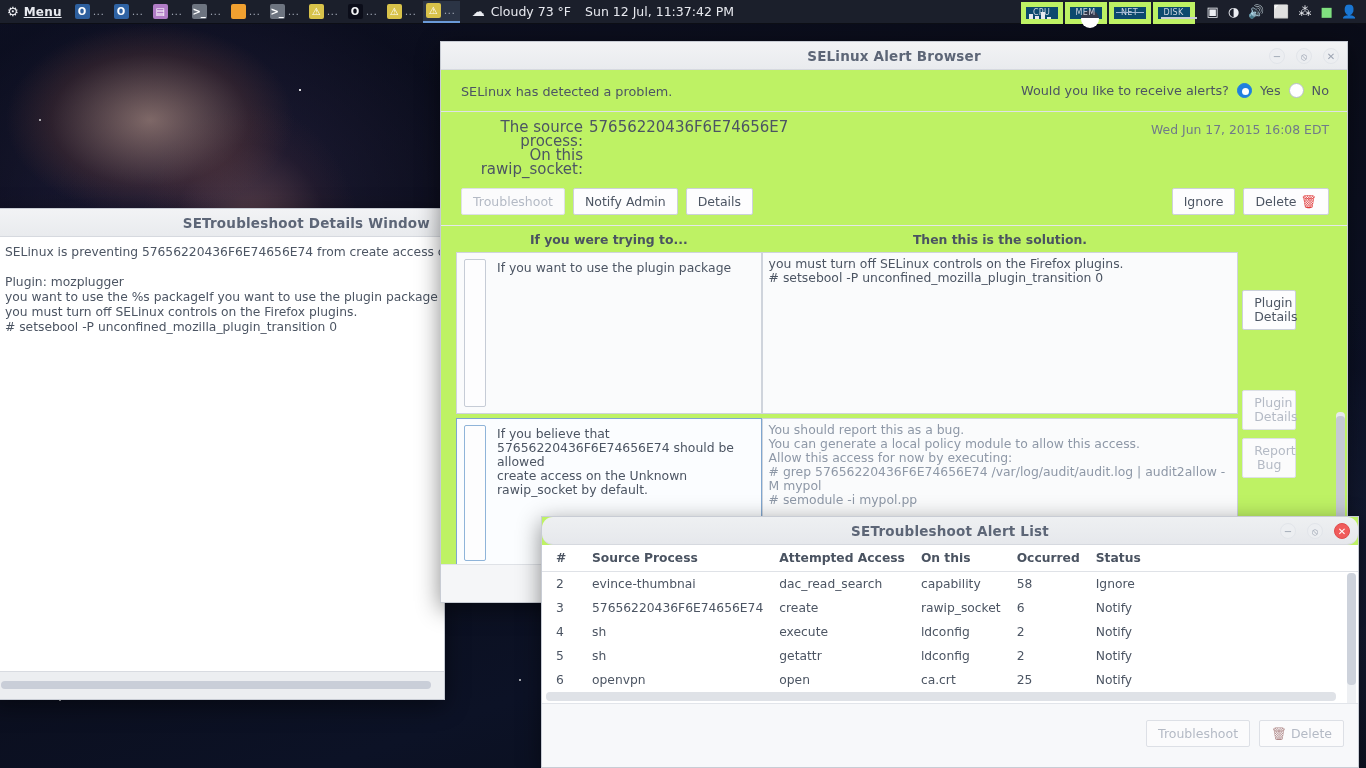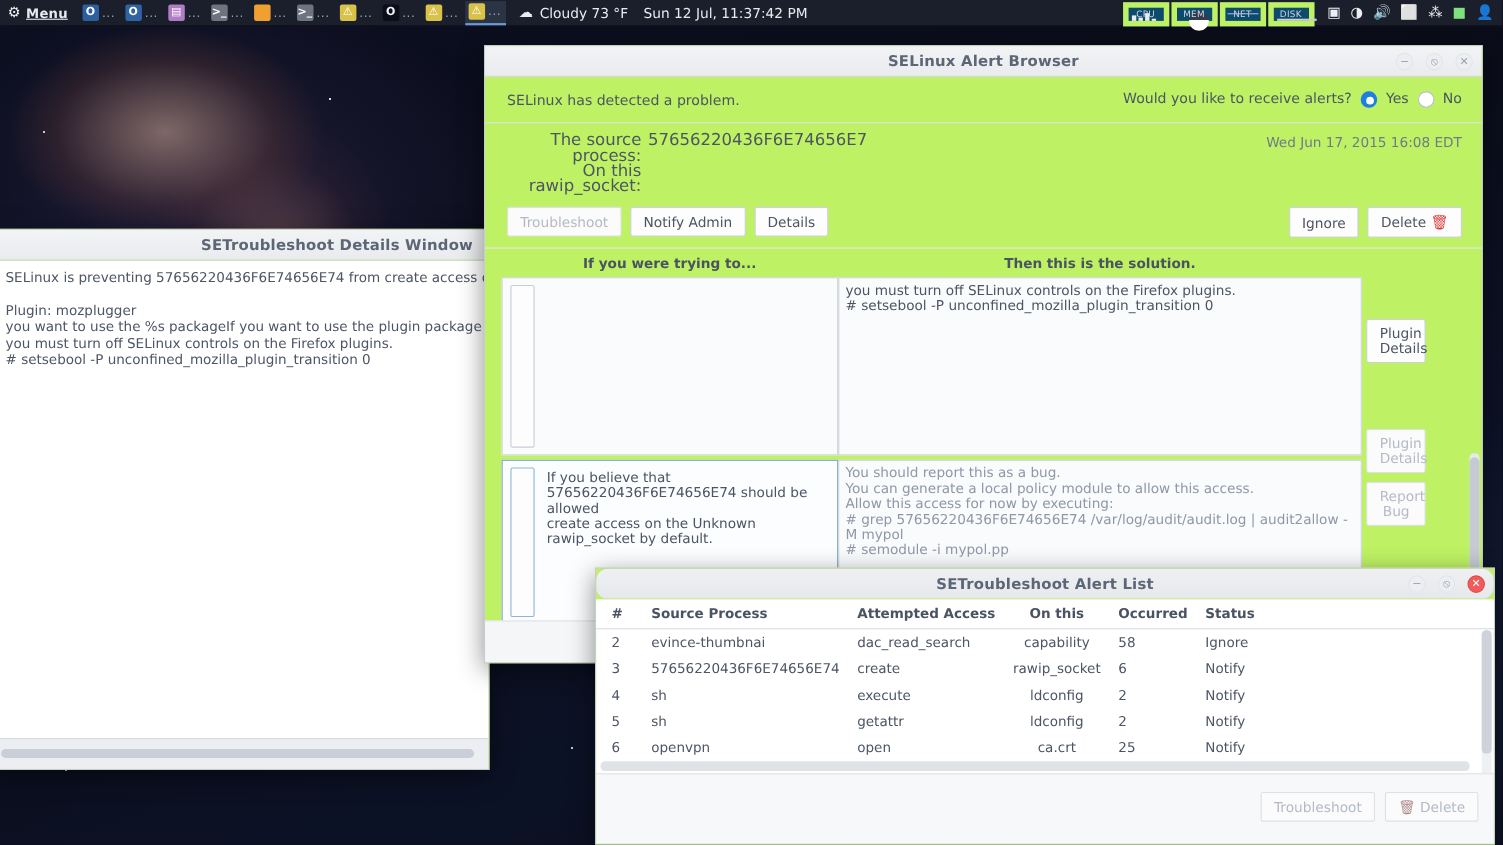--- a/index.html
+++ b/index.html
@@ -259,21 +259,21 @@
     text-align:left; font-size: 12.3px; font-weight: bold; color:#4a5361;
     padding: 6px 8px 6px 8px; border-bottom: 1px solid #dfe2e7;
     background: #fff; white-space: nowrap;
   }
   table.al-table td {
     font-size: 12.3px; color:#4c5563; padding: 5px 8px; white-space: nowrap;
   }
   table.al-table th.c-num, table.al-table td.c-num { width: 42px; padding-left: 14px; }
   table.al-table th.c-src, table.al-table td.c-src { width: 152px; }
   table.al-table th.c-acc, table.al-table td.c-acc { width: 132px; }
-  table.al-table th.c-on, table.al-table td.c-on { width: 84px; text-align: center; }
+  table.al-table th.c-on, table.al-table td.c-on { width: 84px; }
   table.al-table th.c-occ, table.al-table td.c-occ { width: 78px; }
   table.al-table th.c-st, table.al-table td.c-st { width: auto; }
 
   .al-hscroll {
     position:absolute; left: 4px; bottom: 2px; height: 9px; width: 790px;
     background:#dfe2e7; border-radius: 4px;
   }
   .al-vscroll {
     position:absolute; right: 2px; top: 28px; width: 9px; height: 148px;
     background:#eef0f3; border-radius: 4px;
@@ -448,20 +448,21 @@
         <span class="trash-red">🗑</span>
       </button>
     </div>
   </div>
 
   <div class="ab-cols">
     <div class="col col-left">
       <div class="col-head">If you were trying to...</div>
       <div class="cellbox row1-left">
         <span class="innerbar"></span>
+        <div class="ctext">If you want to use the plugin package</div>
       </div>
       <div class="cellbox sel row2-left" style="margin-top:4px;">
         <span class="innerbar"></span>
         <div class="ctext">If you believe that
 57656220436F6E74656E74 should be allowed
 create access on the Unknown
 rawip_socket by default.</div>
       </div>
     </div>
 

